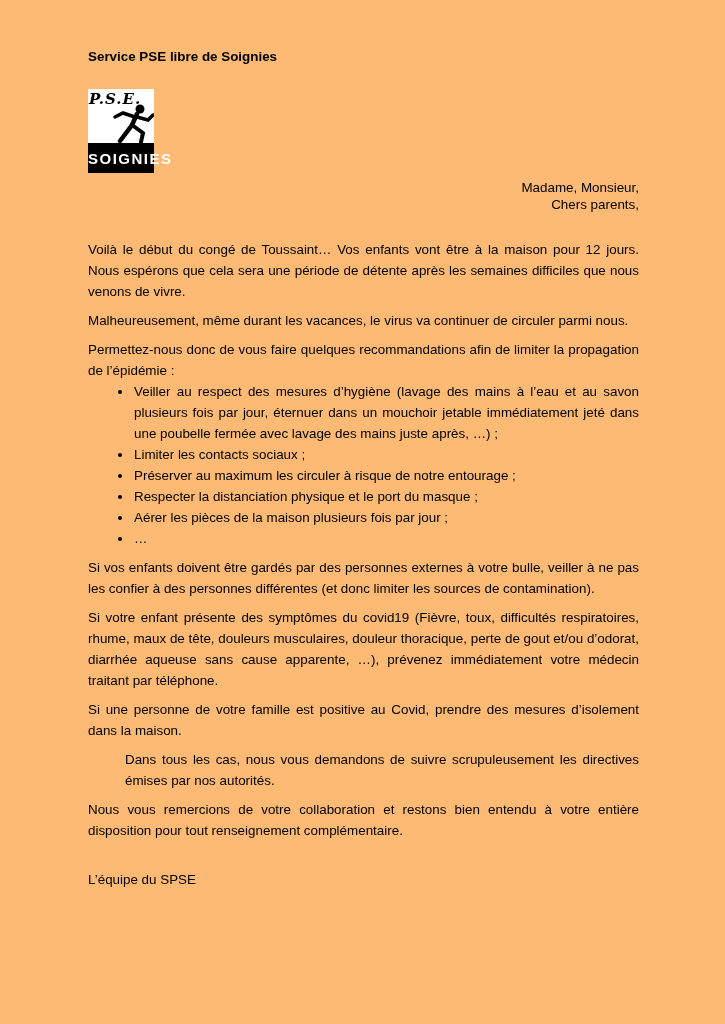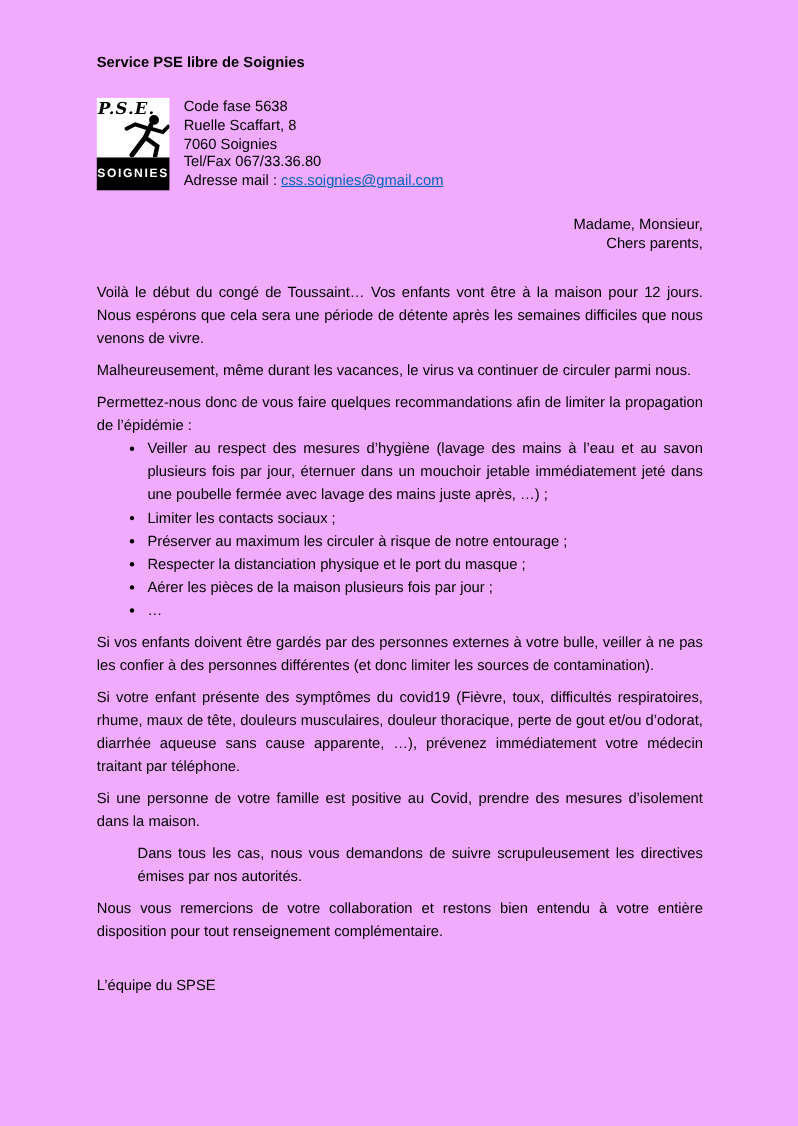--- a/index.html
+++ b/index.html
@@ -7,34 +7,34 @@
   body {
     width: 725px;
     height: 1024px;
     font-family: "Liberation Sans", sans-serif;
     color: #000000;
     overflow: hidden;
   }
   .page {
     width: 725px;
     height: 1024px;
-    background: #f0abfc;
+    background: #fdba74;
     padding: 46px 86px 0 88px;
     font-size: 13.4px;
     line-height: 21px;
   }
   .org-name {
     font-weight: bold;
     margin-bottom: 22px;
   }
   .header-row {
     display: flex;
     align-items: flex-start;
-    gap: 13px;
-    margin-bottom: 22px;
+    gap: 28px;
+    margin-bottom: 6px;
   }
   .logo {
     width: 66px;
     flex: 0 0 66px;
   }
   .logo-top {
     position: relative;
     height: 54px;
     background: #ffffff;
   }
@@ -51,21 +51,21 @@
   .logo-figure {
     position: absolute;
     right: 0;
     bottom: 0;
     width: 44px;
     height: 40px;
   }
   .logo-band {
     background: #000000;
     color: #ffffff;
-    font-size: 11px;
+    font-size: 15px;
     font-weight: bold;
     letter-spacing: 1.5px;
     text-align: center;
     padding: 5px 0 4px 0;
   }
   .contact-block div {
     line-height: 16.8px;
   }
   .email-link {
     color: #0563c1;
@@ -116,27 +116,20 @@
           <circle cx="30" cy="6" r="4.5" fill="#000"></circle>
           <path d="M27 11 L22 22 L10 38" stroke="#000" stroke-width="4.5" fill="none" stroke-linecap="round"></path>
           <path d="M22 22 L33 30 L31 39" stroke="#000" stroke-width="4" fill="none" stroke-linecap="round"></path>
           <path d="M25 14 L13 10 L5 14" stroke="#000" stroke-width="3.5" fill="none" stroke-linecap="round"></path>
           <path d="M27 14 L38 17 L43 12" stroke="#000" stroke-width="3.5" fill="none" stroke-linecap="round"></path>
         </svg>
       </div>
       <div class="logo-band">SOIGNIES</div>
     </div>
 
-    <div class="contact-block">
-      <div>Code fase 5638</div>
-      <div>Ruelle Scaffart, 8</div>
-      <div>7060 Soignies</div>
-      <div>Tel/Fax 067/33.36.80</div>
-      <div><span>Adresse mail : </span><a class="email-link">css.soignies@gmail.com</a></div>
-    </div>
   </div>
 
 
   <div class="salutation">
     <div>Madame, Monsieur,</div>
     <div>Chers parents,</div>
   </div>
 
   <p class="body-par">Voilà le début du congé de Toussaint… Vos enfants vont être à la maison pour 12 jours.  Nous espérons que cela sera une période de détente après les semaines difficiles que nous venons de vivre.</p>
 

